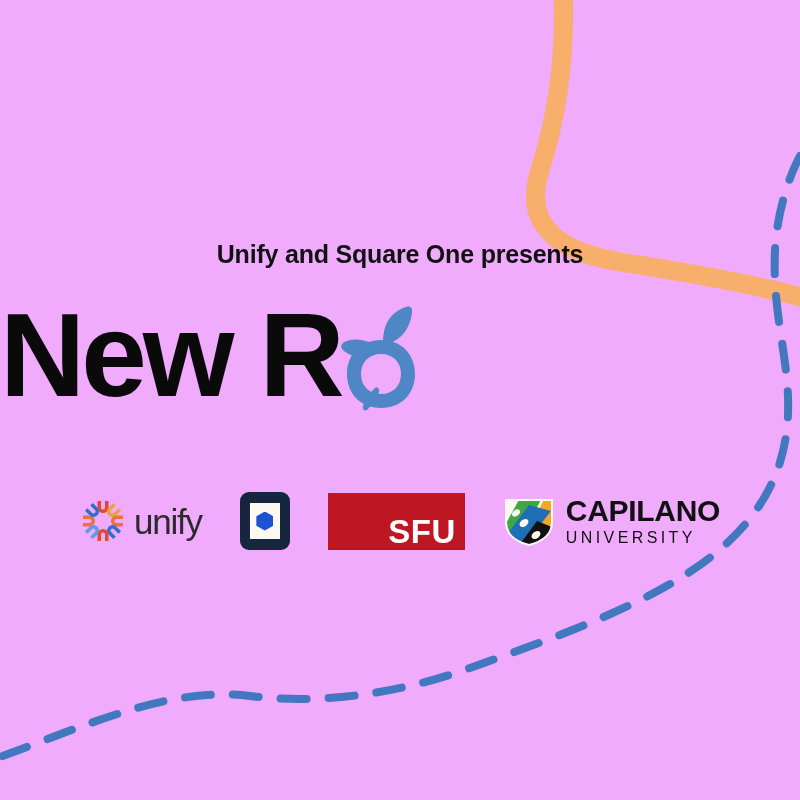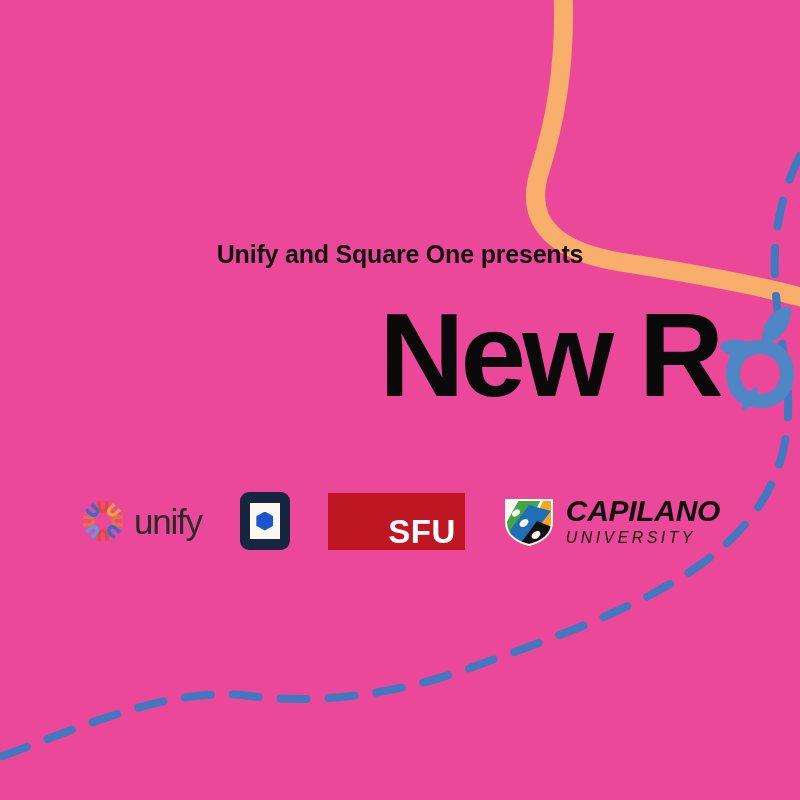--- a/index.html
+++ b/index.html
@@ -9,21 +9,21 @@
   body {
     width: 800px;
     height: 800px;
     overflow: hidden;
     font-family: "Liberation Sans", sans-serif;
   }
   #poster {
     position: relative;
     width: 800px;
     height: 800px;
-    background: #ec4899;
+    background: #f0abfc;
     overflow: hidden;
   }
   #bg-decor {
     position: absolute;
     inset: 0;
     width: 800px;
     height: 800px;
     pointer-events: none;
   }
   .content {
@@ -47,21 +47,21 @@
     letter-spacing: -0.2px;
     color: #111111;
   }
   .title-row {
     position: absolute;
     top: 295px;
     left: 0;
     width: 800px;
     display: flex;
     align-items: center;
-    justify-content: flex-end;
+    justify-content: flex-start;
     height: 120px;
   }
   .title-text {
     font-size: 118px;
     line-height: 118px;
     font-weight: 700;
     letter-spacing: -4px;
     color: #0A0A0A;
     white-space: pre;
   }
@@ -156,21 +156,20 @@
   .cap-mark {
     width: 52px;
     height: 52px;
     margin-right: 11px;
   }
   .cap-words {
     display: flex;
     flex-direction: column;
     justify-content: space-between;
     line-height: 1;
-    font-style: italic;
   }
   .cap-name {
     font-size: 30px;
     font-weight: 700;
     letter-spacing: -0.3px;
     color: #111111;
   }
   .cap-sub {
     font-size: 16px;
     font-weight: 500;

